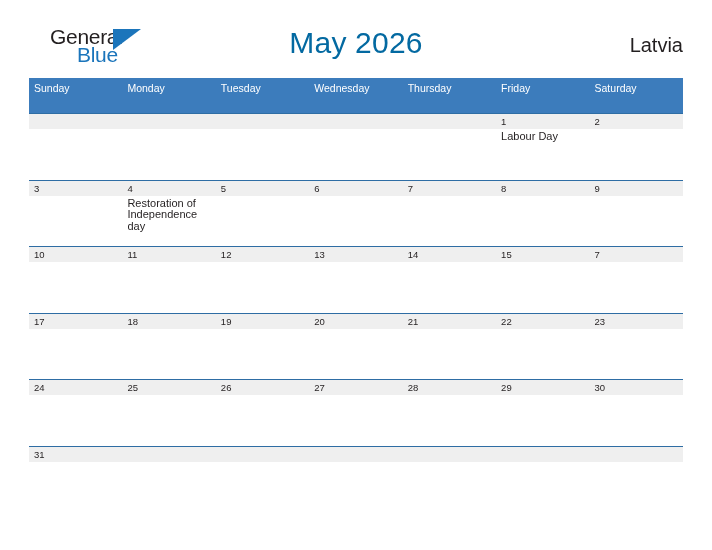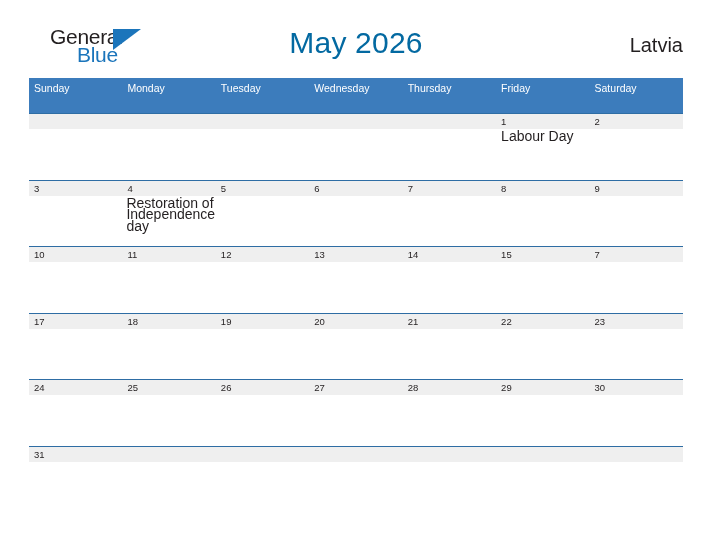--- a/index.html
+++ b/index.html
@@ -125,21 +125,21 @@
     box-sizing: border-box;
     color: #231f20;
   }
   .event-strip {
     display: flex;
     background: #ffffff;
     height: 50px;
   }
   .event-cell {
     flex: 1 1 0;
-    font-size: 14px;
+    font-size: 11px;
     line-height: 11.5px;
     padding: 2px 6px 0 5px;
     box-sizing: border-box;
     color: #231f20;
   }
 </style>
 </head>
 <body>
 
 <div class="page-header">

